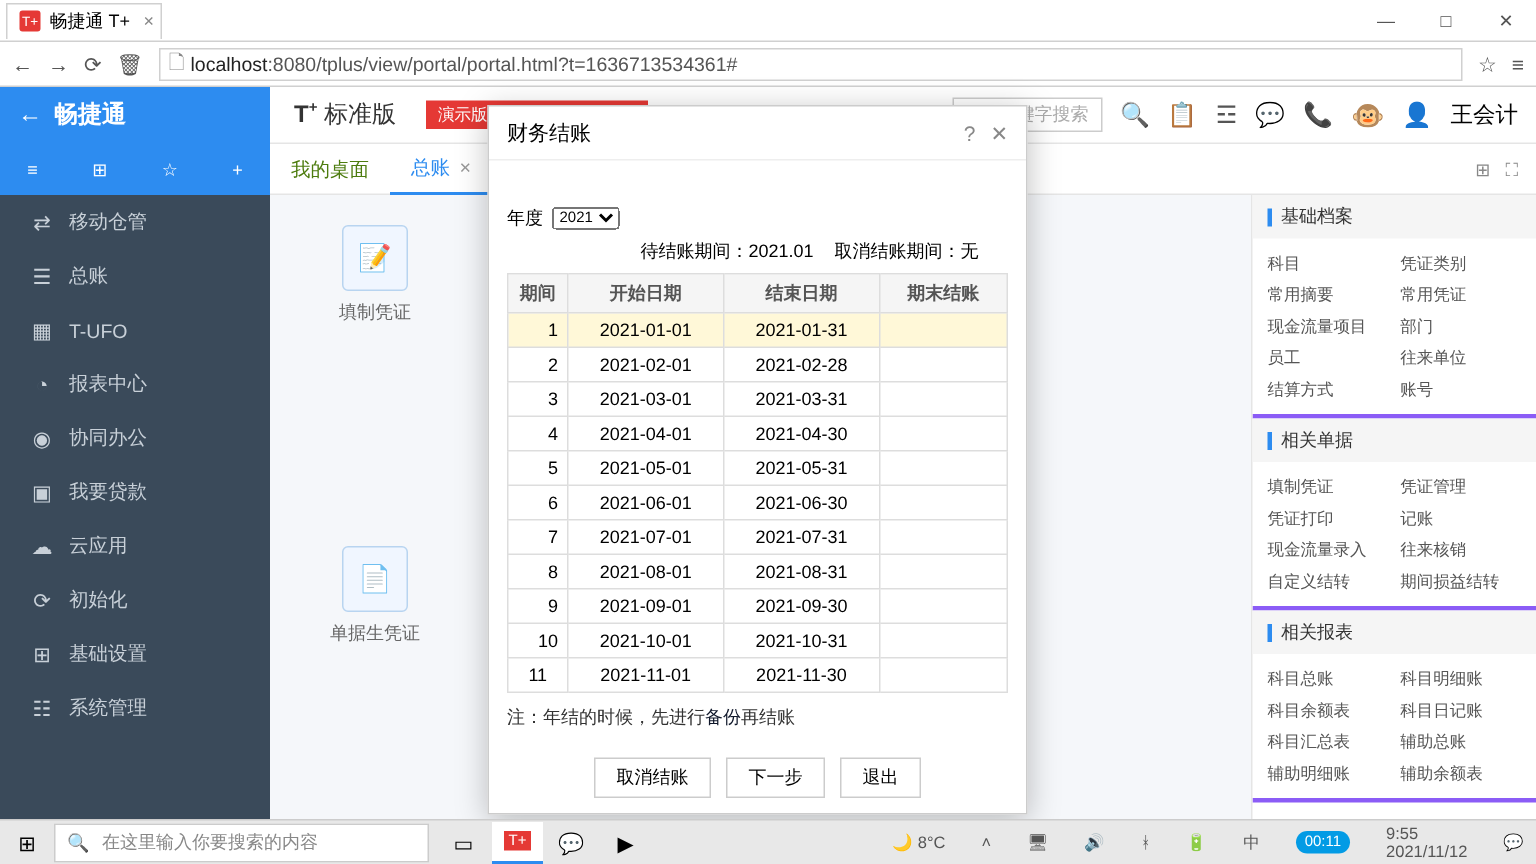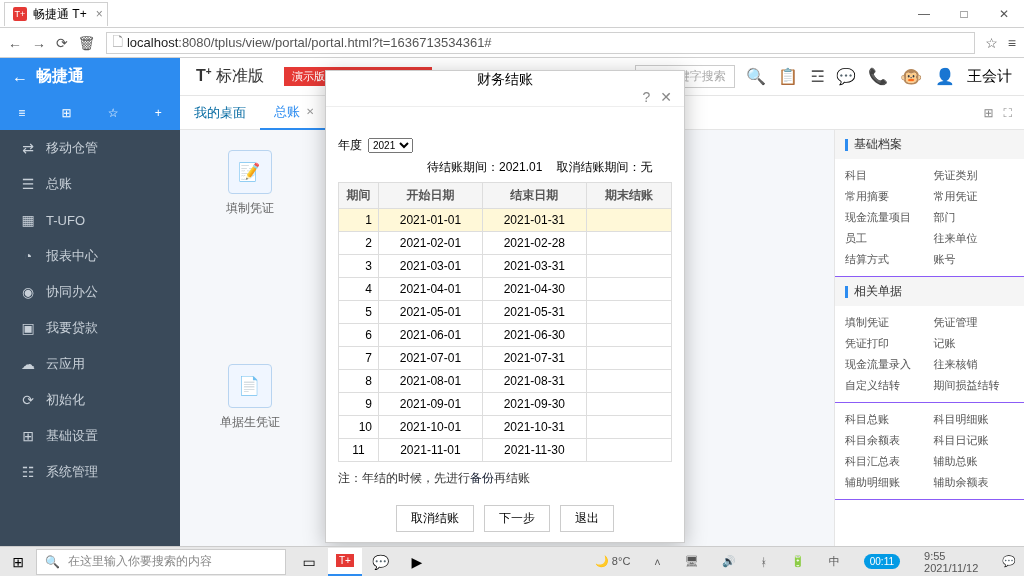--- a/index.html
+++ b/index.html
@@ -26,46 +26,46 @@
 .version sup { font-size: 10px; }
 .promo { margin-left: 20px; background: #e53935; color: #fff; padding: 2px 8px; font-size: 11px; }
 .header-right { margin-left: auto; display: flex; align-items: center; gap: 12px; padding-right: 12px; }
 .search-box { border: 1px solid #ccc; padding: 2px 6px; font-size: 12px; color: #aaa; width: 100px; }
 .hicon { font-size: 16px; color: #555; }
 .monkey { font-size: 18px; }
 
 
 .tabs-row { height: 34px; background: #fff; border-bottom: 1px solid #e5e5e5; display: flex; align-items: center; }
 .tabs-left { width: 180px; background: #2d8cf0; height: 34px; display: flex; align-items: center; justify-content: space-around; }
-.tab-item { padding: 0 14px; height: 34px; display: flex; align-items: center; font-size: 13px; color: #0369a1; position: relative; }
+.tab-item { padding: 0 14px; height: 34px; display: flex; align-items: center; font-size: 13px; color: #4d7c0f; position: relative; }
 .tab-item.active { color: #2d8cf0; border-bottom: 2px solid #2d8cf0; }
 .tab-x { margin-left: 6px; color: #999; font-size: 10px; }
 .tabs-right { margin-left: auto; display: flex; gap: 10px; padding-right: 12px; color: #888; }
 
 
 .main-area { display: flex; height: 446px; position: relative; }
 .sidebar { width: 180px; background: #3a4a5a; color: #c8d0d8; }
 .sb-item { height: 36px; display: flex; align-items: center; padding-left: 20px; font-size: 13px; gap: 10px; }
 .sb-icon { width: 16px; text-align: center; font-size: 14px; }
 
 
 .content { flex: 1; background: #f5f7fa; position: relative; padding: 20px; }
 .flow-row { display: flex; gap: 60px; margin-bottom: 40px; margin-left: 20px; }
 .flow-box { width: 60px; text-align: center; font-size: 12px; color: #666; }
 .flow-icon { width: 44px; height: 44px; border: 1px solid #b8d4f0; border-radius: 4px; margin: 0 auto 6px; display: flex; align-items: center; justify-content: center; color: #2d8cf0; font-size: 18px; background: #f0f6ff; }
 
 
 .right-panel { width: 190px; background: #fff; border-left: 1px solid #e5e5e5; overflow-y: auto; }
-.panel-sec { border-bottom: 1px solid #8b5cf6; }
+.panel-sec { border-bottom: 3px solid #8b5cf6; }
 .panel-head { background: #f5f5f5; padding: 6px 10px; font-size: 12px; color: #333; display: flex; align-items: center; gap: 6px; }
 .panel-head::before { content: ""; width: 3px; height: 12px; background: #2d8cf0; }
 .panel-body { display: flex; flex-wrap: wrap; padding: 6px; }
 .panel-link { width: 50%; padding: 3px 4px; font-size: 11px; color: #555; }
 .modal { position: absolute; top: 70px; left: 325px; width: 360px; background: #fff; border: 1px solid #ccc; box-shadow: 0 4px 20px rgba(0,0,0,0.25); }
-.modal-head { height: 36px; display: flex; align-items: center; padding: 0 12px; font-size: 14px; border-bottom: 1px solid #eee; flex-direction: column; }
+.modal-head { height: 36px; display: flex; align-items: center; padding: 0 12px; font-size: 14px; border-bottom: 1px solid #eee; }
 .modal-head-right { margin-left: auto; display: flex; gap: 10px; color: #888; font-size: 14px; }
 .modal-body { padding: 8px 12px; }
 .year-row { font-size: 12px; margin-bottom: 6px; display: flex; align-items: center; gap: 6px; }
 .year-row select { font-size: 10px; }
 .info-span { margin-left: 8px; margin-top: 44px; }
 table { border-collapse: collapse; width: 100%; font-size: 12px; }
 th, td { border: 1px solid #ddd; padding: 4px 6px; text-align: center; height: 22px; }
 th { background: #f5f5f5; color: #555; }
 tr.hl td { background: #fff8d8; }
 .note { font-size: 12px; margin-top: 8px; color: #333; }
@@ -237,20 +237,21 @@
           <div class="panel-link">凭证管理</div>
           <div class="panel-link">凭证打印</div>
           <div class="panel-link">记账</div>
           <div class="panel-link">现金流量录入</div>
           <div class="panel-link">往来核销</div>
           <div class="panel-link">自定义结转</div>
           <div class="panel-link">期间损益结转</div>
         </div>
       </div>
       <div class="panel-sec">
+        <div class="panel-head">相关报表</div>
         <div class="panel-body">
           <div class="panel-link">科目总账</div>
           <div class="panel-link">科目明细账</div>
           <div class="panel-link">科目余额表</div>
           <div class="panel-link">科目日记账</div>
           <div class="panel-link">科目汇总表</div>
           <div class="panel-link">辅助总账</div>
           <div class="panel-link">辅助明细账</div>
           <div class="panel-link">辅助余额表</div>
         </div>

